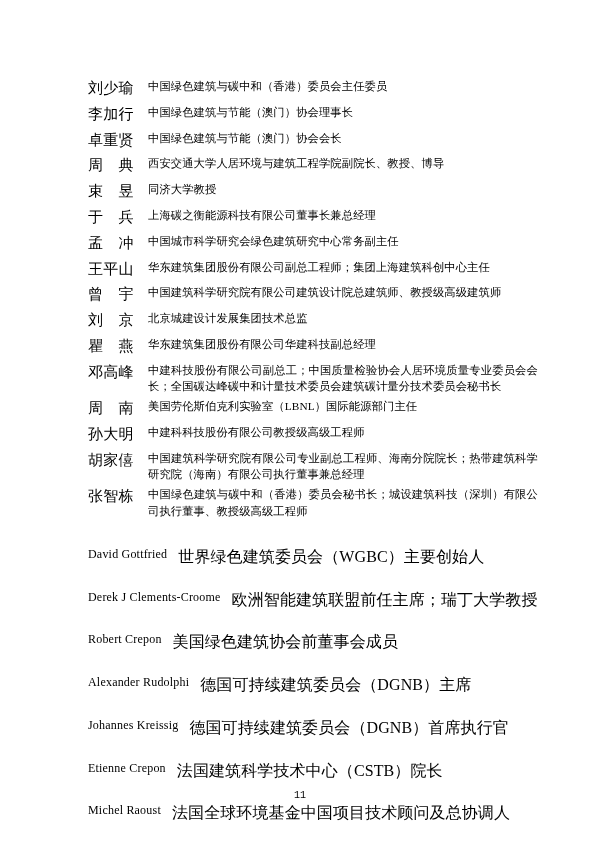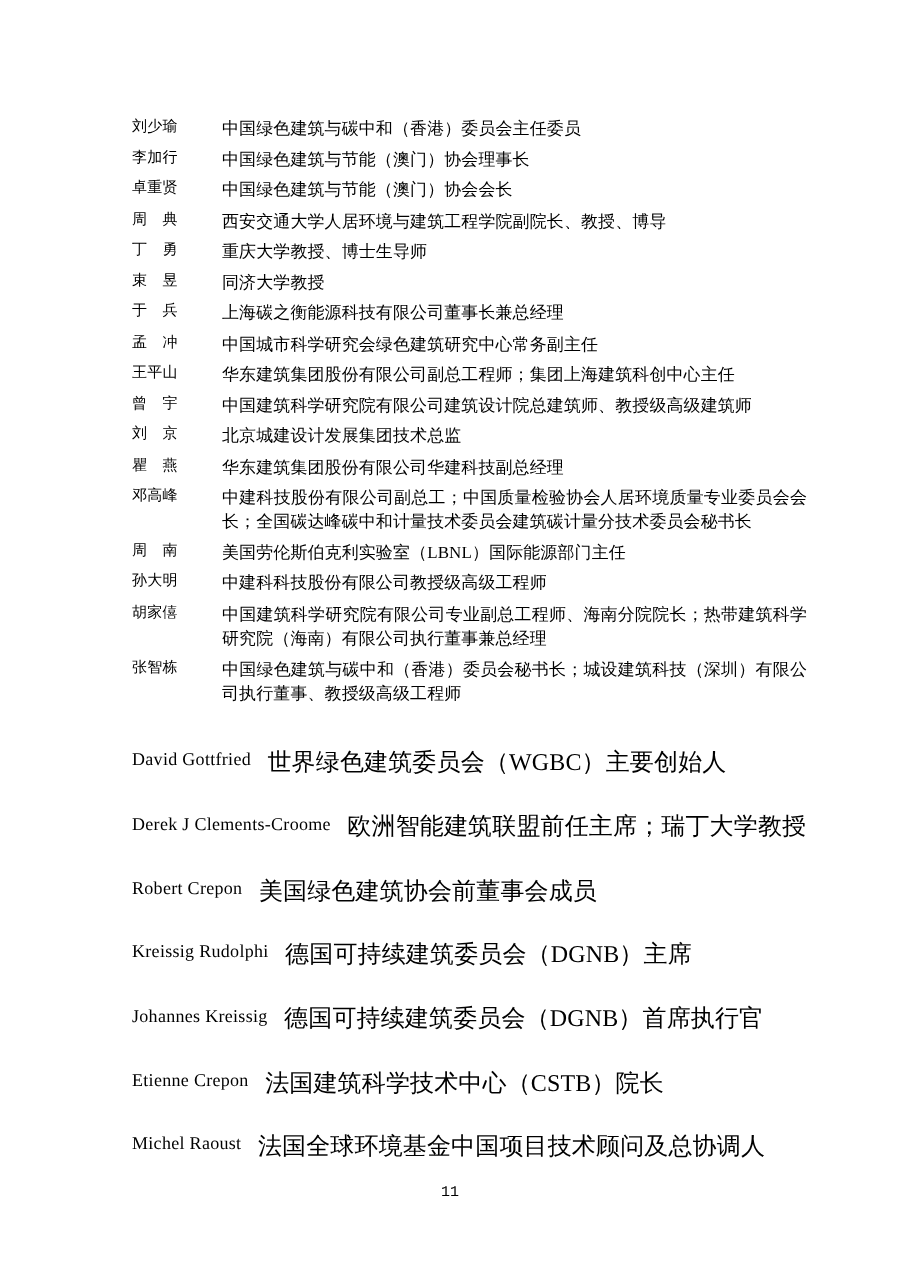--- a/index.html
+++ b/index.html
@@ -29,21 +29,21 @@
   }
   .entry {
     display: flex;
     align-items: flex-start;
     margin-bottom: 4.5px;
     line-height: 1.42;
   }
   .entry .nm {
     flex: 0 0 auto;
     white-space: pre;
-    font-size: 10px;
+    font-size: 15px;
     letter-spacing: 0.2px;
   }
   .entry .nm.cn {
     width: 60px;
   }
   .entry .desc {
     flex: 1 1 auto;
     font-size: 11.3px;
     letter-spacing: 0.1px;
     text-align: justify;
@@ -86,24 +86,20 @@
         <span class="nm cn">李加行</span>
         <span class="desc">中国绿色建筑与节能（澳门）协会理事长</span>
       </div>
       <div class="entry">
         <span class="nm cn">卓重贤</span>
         <span class="desc">中国绿色建筑与节能（澳门）协会会长</span>
       </div>
       <div class="entry">
         <span class="nm cn">周　典</span>
         <span class="desc">西安交通大学人居环境与建筑工程学院副院长、教授、博导</span>
-      </div>
-      <div class="entry">
-        <span class="nm cn">丁　勇</span>
-        <span class="desc">重庆大学教授、博士生导师</span>
       </div>
       <div class="entry">
         <span class="nm cn">束　昱</span>
         <span class="desc">同济大学教授</span>
       </div>
       <div class="entry">
         <span class="nm cn">于　兵</span>
         <span class="desc">上海碳之衡能源科技有限公司董事长兼总经理</span>
       </div>
       <div class="entry">
@@ -153,21 +149,21 @@
       </div>
       <div class="entry latin">
         <span class="nm">Derek J Clements-Croome</span>
         <span class="desc">欧洲智能建筑联盟前任主席；瑞丁大学教授</span>
       </div>
       <div class="entry latin">
         <span class="nm">Robert Crepon</span>
         <span class="desc">美国绿色建筑协会前董事会成员</span>
       </div>
       <div class="entry latin">
-        <span class="nm">Kreissig Rudolphi</span>
+        <span class="nm">Alexander Rudolphi</span>
         <span class="desc">德国可持续建筑委员会（DGNB）主席</span>
       </div>
       <div class="entry latin">
         <span class="nm">Johannes Kreissig</span>
         <span class="desc">德国可持续建筑委员会（DGNB）首席执行官</span>
       </div>
       <div class="entry latin">
         <span class="nm">Etienne Crepon</span>
         <span class="desc">法国建筑科学技术中心（CSTB）院长</span>
       </div>

